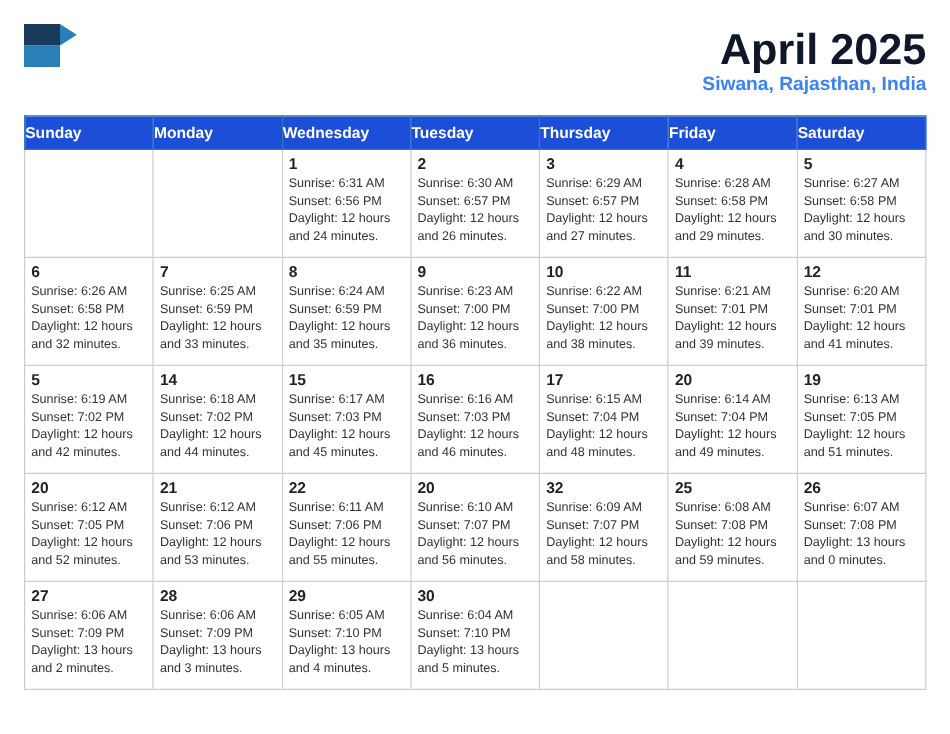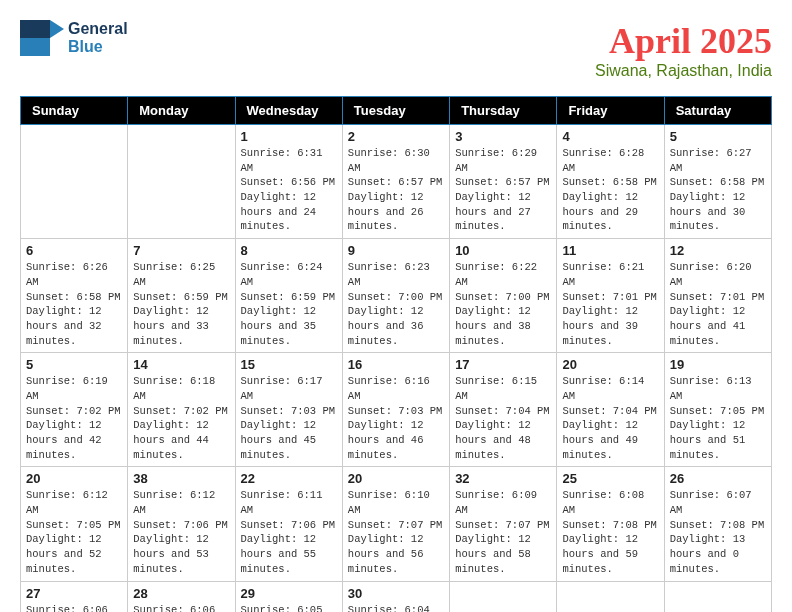--- a/index.html
+++ b/index.html
@@ -20,37 +20,36 @@
       display: flex;
       flex-direction: column;
       align-items: flex-start;
     }
     .title-area {
       text-align: right;
     }
     .title-area h1 {
       font-size: 36px;
       font-weight: bold;
-      color: #ef4444;
-      font-family: Liberation Serif, serif;
+      color: #0f172a;
     }
     .title-area h2 {
       font-size: 16px;
-      color: #4d7c0f;
-      font-weight: normal;
+      color: #3b82f6;
+      font-weight: bold;
     }
     .calendar {
       width: 100%;
       border-collapse: collapse;
       font-size: 11px;
     }
     .calendar thead th {
-      background-color: #000000;
+      background-color: #1d4ed8;
       color: white;
-      padding: 6px 11px;
+      padding: 6px 0;
       text-align: left;
       font-size: 13px;
       font-weight: bold;
       border: 1px solid #2980b9;
     }
     .calendar tbody td {
       border: 1px solid #ccc;
       vertical-align: top;
       padding: 4px 5px;
       width: 107px;
@@ -61,21 +60,20 @@
     .day-number {
       font-size: 13px;
       font-weight: bold;
       color: #222;
       margin-bottom: 2px;
     }
     .day-info {
       font-size: 10.5px;
       line-height: 1.4;
       color: #333;
-      font-family: Liberation Mono, monospace;
     }
     .empty-cell {
       background: #f9f9f9;
     }
     .week-row td {
       background: #fff;
     }
     .week-row:nth-child(odd) td {
       background: #fff;
     }
@@ -84,24 +82,20 @@
 <body>
 
 <div class="header">
   <div class="logo">
     <div style="display:flex;align-items:center;gap:4px;">
       <svg width="44" height="36" viewBox="0 0 44 36">
         <rect x="0" y="0" width="30" height="18" fill="#1a3a5c"></rect>
         <rect x="0" y="18" width="30" height="18" fill="#2980b9"></rect>
         <polygon points="30,0 44,9 30,18" fill="#2980b9"></polygon>
       </svg>
-      <div style="line-height:1.1;">
-        <div style="font-size:16px;font-weight:bold;color:#1a3a5c;">General</div>
-        <div style="font-size:16px;font-weight:bold;color:#2980b9;">Blue</div>
-      </div>
     </div>
   </div>
   <div class="title-area">
     <h1>April 2025</h1>
     <h2>Siwana, Rajasthan, India</h2>
   </div>
 </div>
 
 <table class="calendar">
   <thead>
@@ -199,21 +193,21 @@
           <div class="day-number">19</div>
           <div class="day-info">Sunrise: 6:13 AM<br>Sunset: 7:05 PM<br>Daylight: 12 hours and 51 minutes.</div>
         </td>
       </tr>
       <tr class="week-row">
         <td>
           <div class="day-number">20</div>
           <div class="day-info">Sunrise: 6:12 AM<br>Sunset: 7:05 PM<br>Daylight: 12 hours and 52 minutes.</div>
         </td>
         <td>
-          <div class="day-number">38</div>
+          <div class="day-number">21</div>
           <div class="day-info">Sunrise: 6:12 AM<br>Sunset: 7:06 PM<br>Daylight: 12 hours and 53 minutes.</div>
         </td>
         <td>
           <div class="day-number">22</div>
           <div class="day-info">Sunrise: 6:11 AM<br>Sunset: 7:06 PM<br>Daylight: 12 hours and 55 minutes.</div>
         </td>
         <td>
           <div class="day-number">20</div>
           <div class="day-info">Sunrise: 6:10 AM<br>Sunset: 7:07 PM<br>Daylight: 12 hours and 56 minutes.</div>
         </td>

